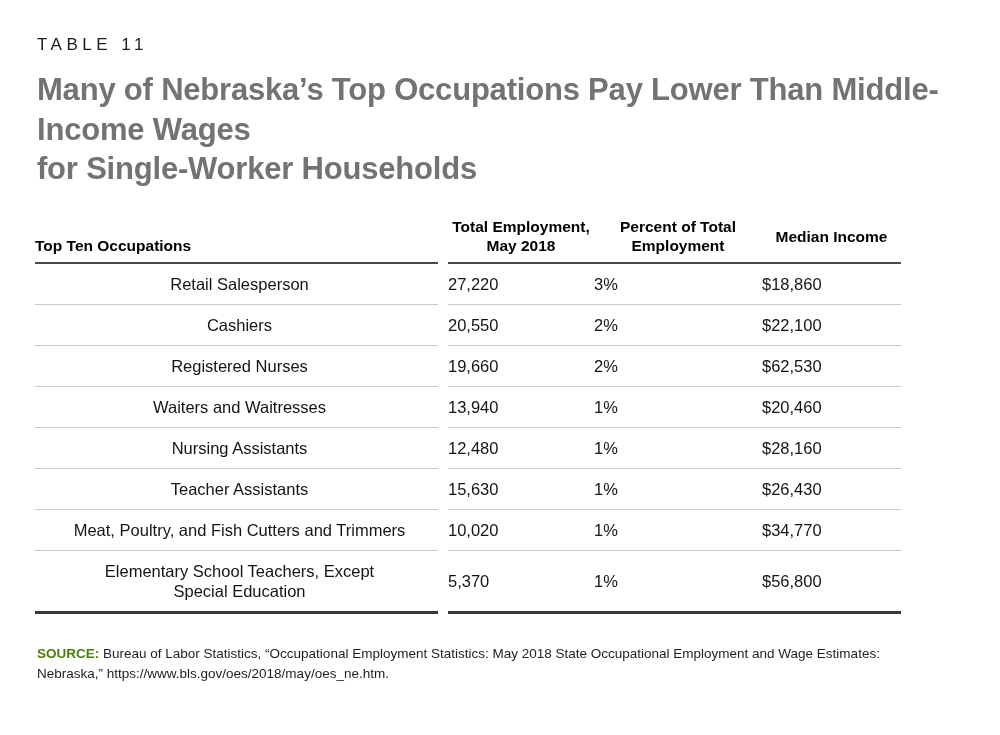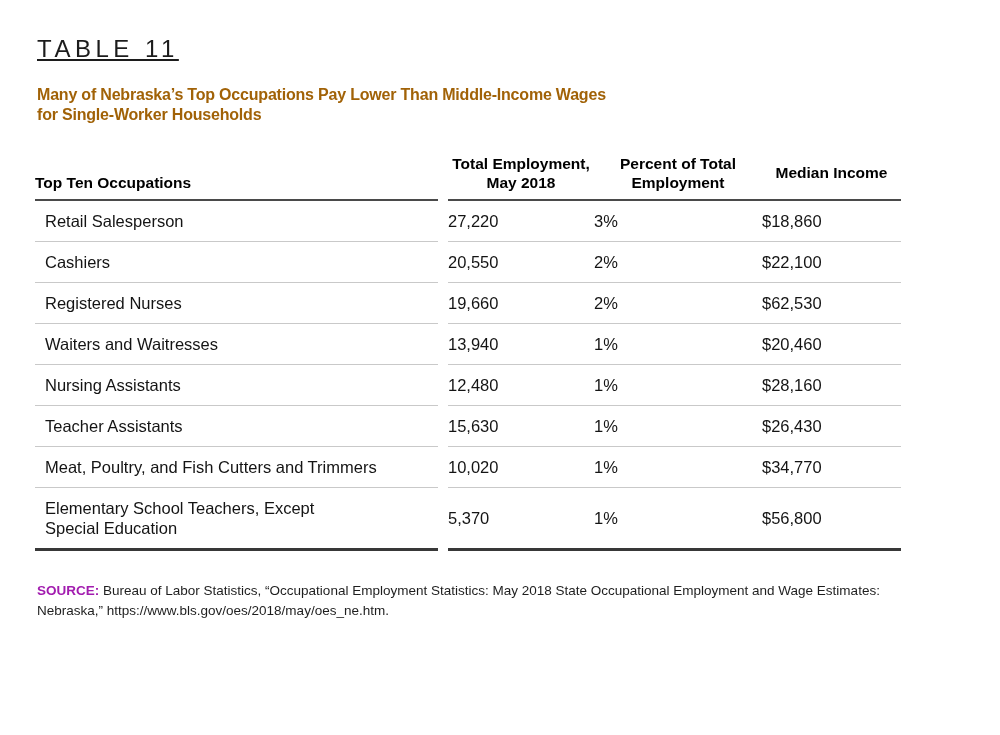--- a/index.html
+++ b/index.html
@@ -8,33 +8,32 @@
     height: 735px;
     background: #ffffff;
     overflow: hidden;
     font-family: "Liberation Sans", "DejaVu Sans", sans-serif;
     color: #111111;
   }
   .page {
     padding: 35px 30px 0 37px;
   }
   .eyebrow {
-    font-size: 24px;
+    font-size: 17px;
     font-weight: 400;
     letter-spacing: 4.5px;
     color: #1c1c1c;
-    text-decoration: underline;
   }
   .title {
-    margin-top: 22px;
-    font-size: 16px;
+    margin-top: 15px;
+    font-size: 31px;
     font-weight: 700;
     line-height: 1.28;
     letter-spacing: -0.2px;
-    color: #a16207;
+    color: #737373;
     white-space: pre-line;
     max-width: 945px;
   }
   table.data {
     margin-top: 28px;
     border-collapse: collapse;
     table-layout: fixed;
     width: 866px;
     margin-left: -2px;
   }
@@ -59,37 +58,37 @@
 
   td {
     font-size: 16.5px;
     line-height: 20px;
     color: #141414;
     vertical-align: middle;
     padding: 10px 0;
     border-bottom: 1px solid #c9c9c9;
   }
   td.occ {
-    text-align: left;
+    text-align: center;
     padding-right: 4px;
     padding-left: 10px;
     white-space: pre-line;
   }
   td.num { }
   tbody tr:last-child td { border-bottom: 3px solid #383838; }
   tbody tr:last-child td.spacer { border-bottom: none; }
 
   .source {
     margin-top: 30px;
     max-width: 885px;
     font-size: 13.5px;
     line-height: 1.5;
     color: #1e1e1e;
   }
-  .source b { font-weight: 700; color: #a21caf; }
+  .source b { font-weight: 700; color: #4d7c0f; }
 </style>
 </head>
 <body>
 
 <div class="page">
 
   <div class="eyebrow">TABLE 11</div>
 
   <h1 class="title">Many of Nebraska’s Top Occupations Pay Lower Than Middle-Income Wages
 for Single-Worker Households</h1>

